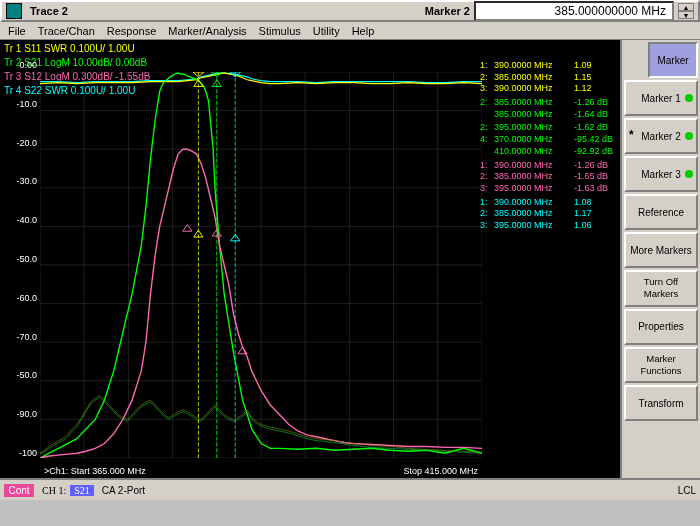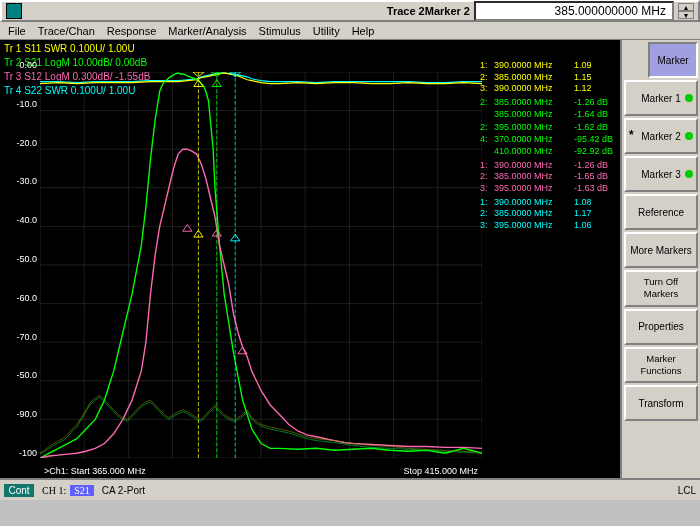--- a/index.html
+++ b/index.html
@@ -23,21 +23,20 @@
       border-bottom: 2px solid #808080;
       height: 22px;
       padding: 0 4px;
     }
 
     .title-bar-left {
       display: flex;
       align-items: center;
       gap: 8px;
       flex: 1;
-      justify-content: space-between;
     }
 
     .window-icon {
       width: 16px;
       height: 16px;
       background: #008080;
       border: 1px solid #000;
     }
 
     .title-text {
@@ -221,21 +220,21 @@
       background: #d4d0c8;
       border-top: 2px solid #808080;
       height: 22px;
       align-items: center;
       padding: 0 4px;
       font-size: 10px;
       gap: 8px;
     }
 
     .status-indicator {
-      background: #0f766e;
+      background: #ec4899;
       color: white;
       padding: 1px 4px;
       font-size: 10px;
       min-width: 30px;
       text-align: center;
     }
 
     .status-ch {
       display: flex;
       align-items: center;

